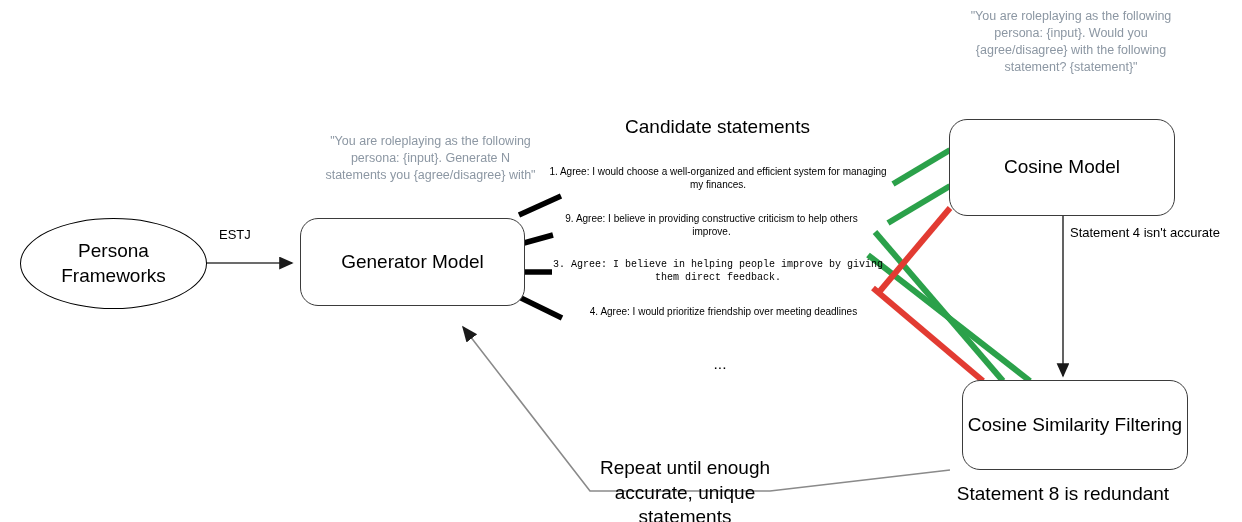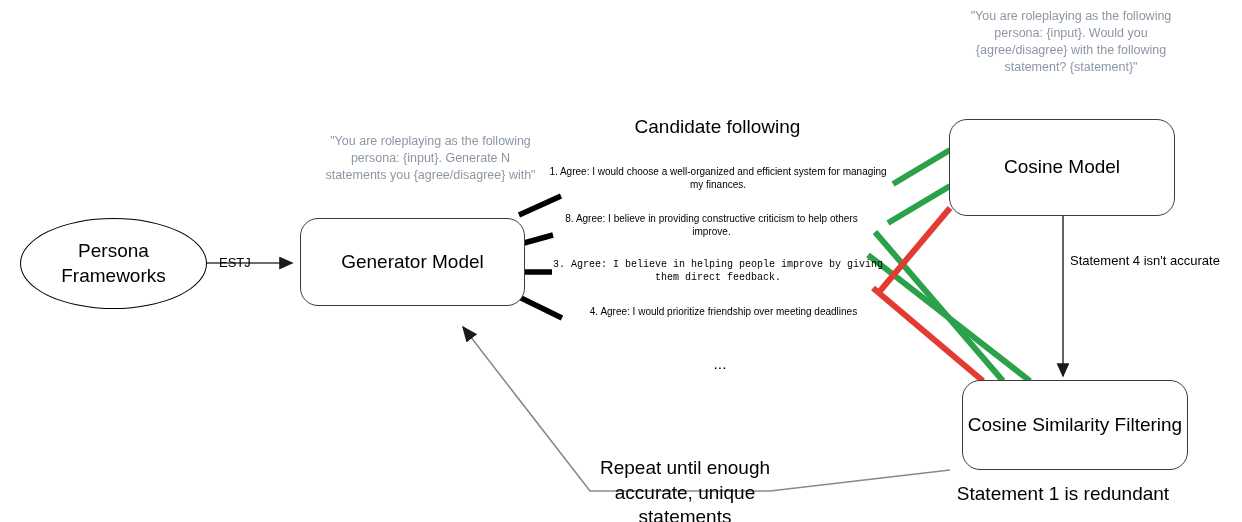--- a/index.html
+++ b/index.html
@@ -69,21 +69,20 @@
   .ellipsis {
     position: absolute;
     font-size: 15.5px;
     color: #000000;
     text-align: center;
   }
   .edge-label {
     position: absolute;
     font-size: 13px;
     color: #000000;
-    margin-top: 28px;
   }
   .caption {
     position: absolute;
     font-size: 19px;
     color: #000000;
     text-align: center;
     line-height: 1.3;
   }
 </style>
 </head>
@@ -136,35 +135,35 @@
   </div>
 
   <div class="node rounded-box" style="left:950px; top:380px; width:226px; height:90px;margin-left:12px;">
     <div class="node-label">Cosine Similarity Filtering</div>
   </div>
 
   <div class="prompt-note" style="left:323px; top:133px; width:215px;">"You are roleplaying as the following persona: {input}. Generate N statements you {agree/disagree} with"</div>
 
   <div class="prompt-note" style="left:965px; top:8px; width:212px;">"You are roleplaying as the following persona: {input}. Would you {agree/disagree} with the following statement? {statement}"</div>
 
-  <div class="section-title" style="left:555px; top:116px; width:325px;">Candidate following</div>
+  <div class="section-title" style="left:555px; top:116px; width:325px;">Candidate statements</div>
 
   <div class="statement" style="left:549px; top:166px; width:338px;">1. Agree: I would choose a well-organized and efficient system for managing my finances.</div>
 
-  <div class="statement" style="left:549px; top:213px; width:325px;">8. Agree: I believe in providing constructive criticism to help others improve.</div>
+  <div class="statement" style="left:549px; top:213px; width:325px;">9. Agree: I believe in providing constructive criticism to help others improve.</div>
 
   <div class="statement" style="left:549px; top:259px; width:338px;font-family:Liberation Mono, monospace;">3. Agree: I believe in helping people improve by giving them direct feedback.</div>
 
   <div class="statement" style="left:560px; top:306px; width:327px;">4. Agree: I would prioritize friendship over meeting deadlines</div>
 
   <div class="ellipsis" style="left:600px; top:355px; width:240px;">...</div>
 
   <div class="edge-label" style="left:219px; top:227px;">ESTJ</div>
 
   <div class="edge-label" style="left:1070px; top:225px;">Statement 4 isn't accurate</div>
 
-  <div class="caption" style="left:950px; top:482px; width:226px;">Statement 1 is redundant</div>
+  <div class="caption" style="left:950px; top:482px; width:226px;">Statement 8 is redundant</div>
 
   <div class="caption" style="left:579px; top:456px; width:212px; white-space:pre-line;">Repeat until enough
 accurate, unique statements
 produced</div>
 
 </div>
 
 </body></html>

